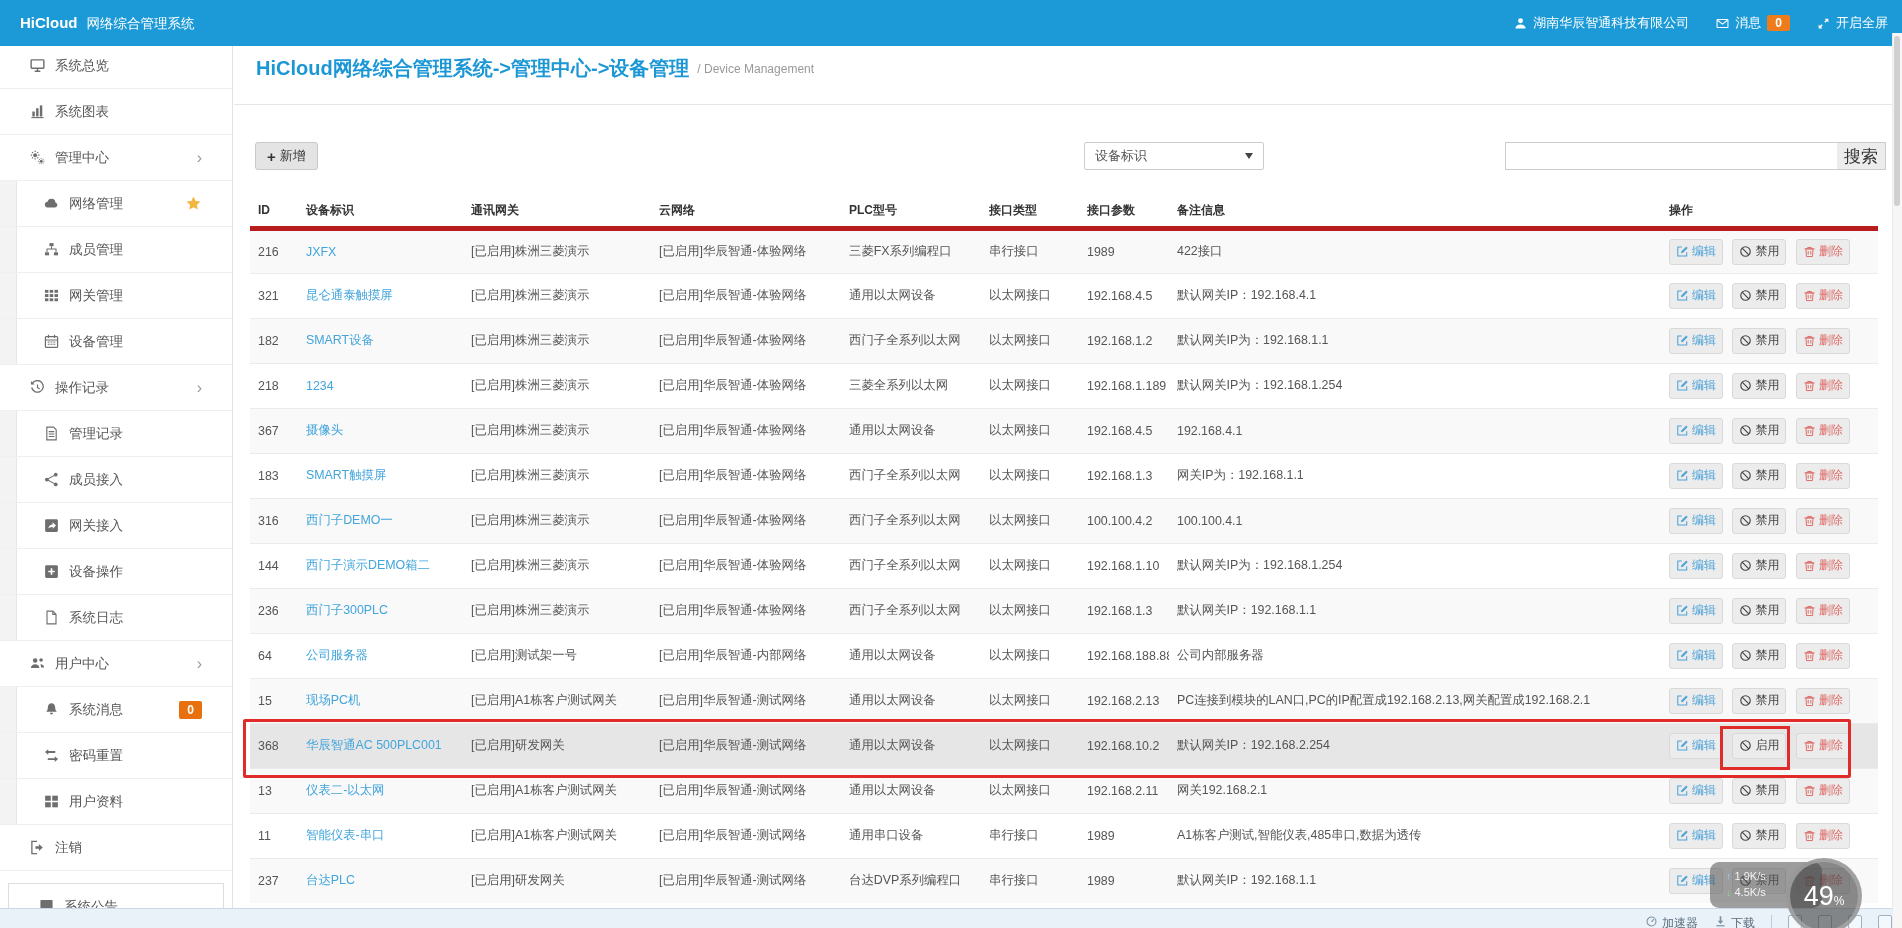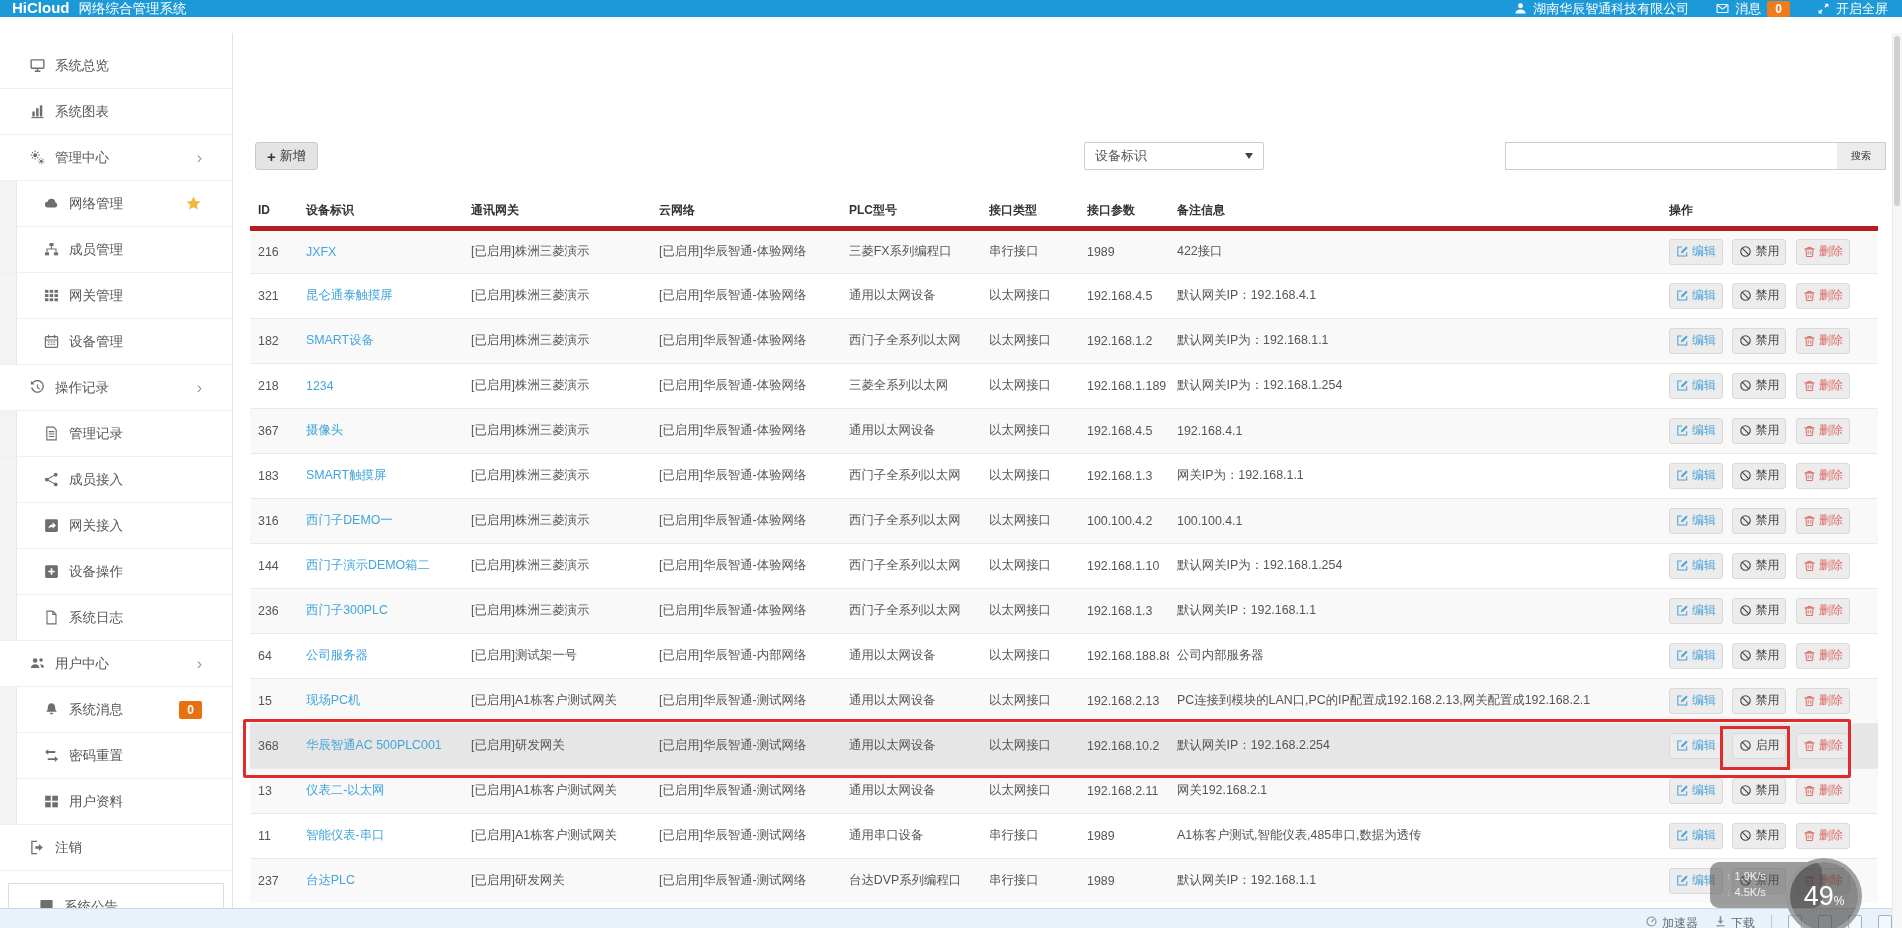--- a/index.html
+++ b/index.html
@@ -1,21 +1,21 @@
 <!DOCTYPE html>
 <html><head>
 <meta charset="utf-8">
 <style>
   html,body{margin:0;padding:0;}
   body{font-family:"Liberation Sans","DejaVu Sans",sans-serif;background:#fff;}
   #screen{position:relative;width:1902px;height:928px;overflow:hidden;background:#fff;}
 
   
-  .topbar{position:absolute;left:0;top:0;right:0;height:17px;background:#1b9ad7;color:#fff;
-          display:flex;align-items:center;z-index:30;}
+  .topbar{position:absolute;left:0;top:0;right:0;height:46px;background:#1b9ad7;color:#fff;
+          display:flex;align-items:center;z-index:30;padding-left:8px;}
   .brand{margin-left:12px;display:flex;align-items:baseline;white-space:nowrap;}
   .brand-bold{font-weight:bold;font-size:15px;}
   .brand-rest{font-size:13.5px;margin-left:9px;}
   .top-right{margin-left:auto;display:flex;align-items:center;gap:27px;margin-right:14px;font-size:13px;}
   .top-item{display:flex;align-items:center;gap:6px;cursor:pointer;white-space:nowrap;}
   .top-item svg{width:14px;height:14px;display:block;color:#fff;}
   .msg-badge{background:#ef7c1b;color:#fff;font-size:12px;font-weight:bold;padding:1px 8px;border-radius:2px;}
 
   
   .sidebar{position:absolute;left:0;top:33px;bottom:0;width:233px;background:#fff;
@@ -47,21 +47,21 @@
            align-items:center;gap:4px;cursor:pointer;font-family:inherit;}
   .add-plus{font-weight:bold;font-size:15px;line-height:1;}
   .select-box{position:absolute;left:850px;top:109px;width:180px;height:28px;border:1px solid #ccc;
            background:#fff;border-radius:2px;box-sizing:border-box;display:flex;align-items:center;
            padding:0 10px;font-size:13px;color:#555;cursor:pointer;}
   .caret{margin-left:auto;width:0;height:0;border-left:4.5px solid transparent;
            border-right:4.5px solid transparent;border-top:6px solid #444;}
   .search-input{position:absolute;left:1271px;top:109px;width:333px;height:28px;border:1px solid #ccc;
            box-sizing:border-box;padding:0 8px;font-size:13px;color:#333;outline:none;font-family:inherit;}
   .search-btn{position:absolute;left:1603px;top:109px;width:49px;height:28px;background:#ececec;
-           border:1px solid #ccc;border-left:none;font-size:10px;color:#333;cursor:pointer;
+           border:1px solid #ccc;border-left:none;font-size:17px;color:#333;cursor:pointer;
            box-sizing:border-box;font-family:inherit;}
 
   
   .table-wrap{position:absolute;left:16px;top:162px;width:1628px;}
   table{border-collapse:collapse;table-layout:fixed;width:1628px;}
   th{height:33px;text-align:left;font-size:12px;color:#333;font-weight:bold;padding:0 8px;
      border-bottom:5px solid #b91c1c;box-sizing:border-box;white-space:nowrap;}
   td{height:45px;font-size:12.4px;color:#555;padding:0 8px;border-top:1px solid #ebebeb;
      box-sizing:border-box;white-space:nowrap;overflow:hidden;}
   tbody tr:nth-child(odd){background:#f9f9f9;}
@@ -376,20 +376,24 @@
             <rect x="1.5" y="2" width="13" height="9" rx="0.8" fill="currentColor"></rect>
             <path d="M8 11v2.4M4.8 14.5h6.4" stroke="currentColor" stroke-width="1.2" fill="none"></path>
           </svg>
         </span>
     <span class="s-label">系统公告</span>
     <span class="s-right"></span>
   </div>
     </div>
 
   <div class="main">
+    <div class="crumb-band">
+      <span class="crumb">HiCloud网络综合管理系统-&gt;管理中心-&gt;设备管理</span>
+      <span class="crumb-sub">/ Device Management</span>
+    </div>
 
     <button class="add-btn">
       <span class="add-plus">+</span>
       <span>新增</span>
     </button>
 
     <div class="select-box">
       <span>设备标识</span>
       <span class="caret"></span>
     </div>

